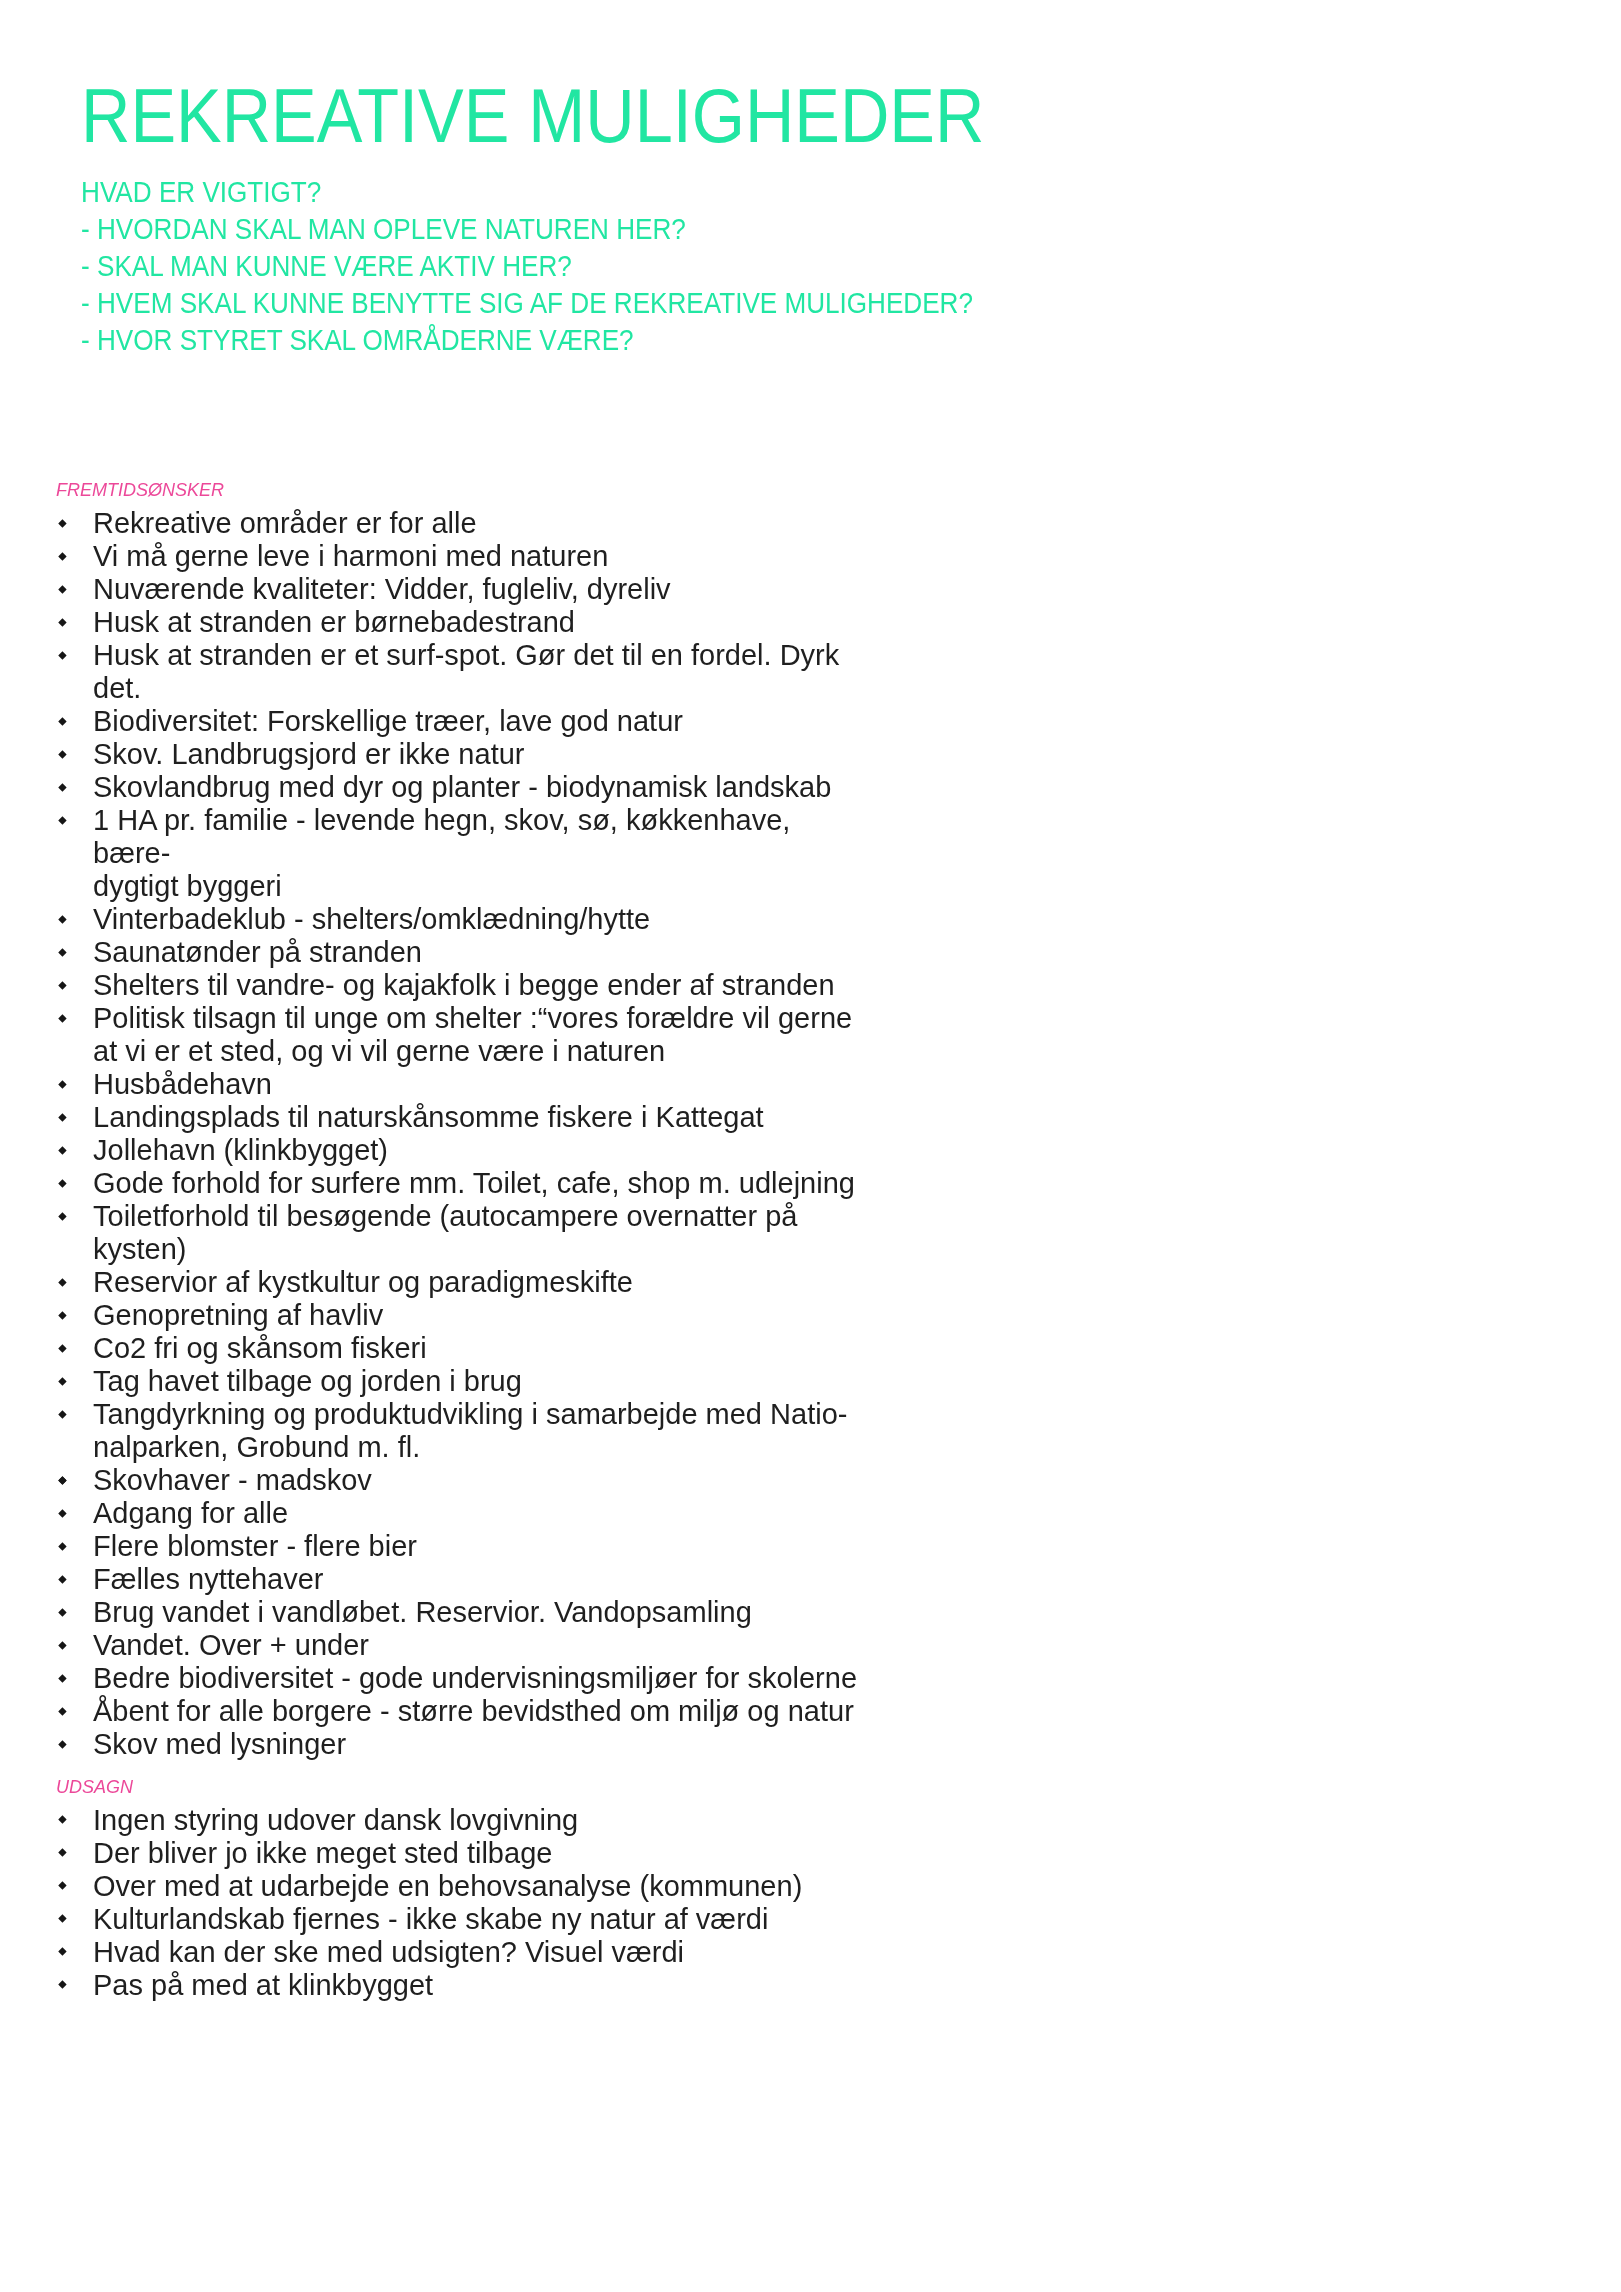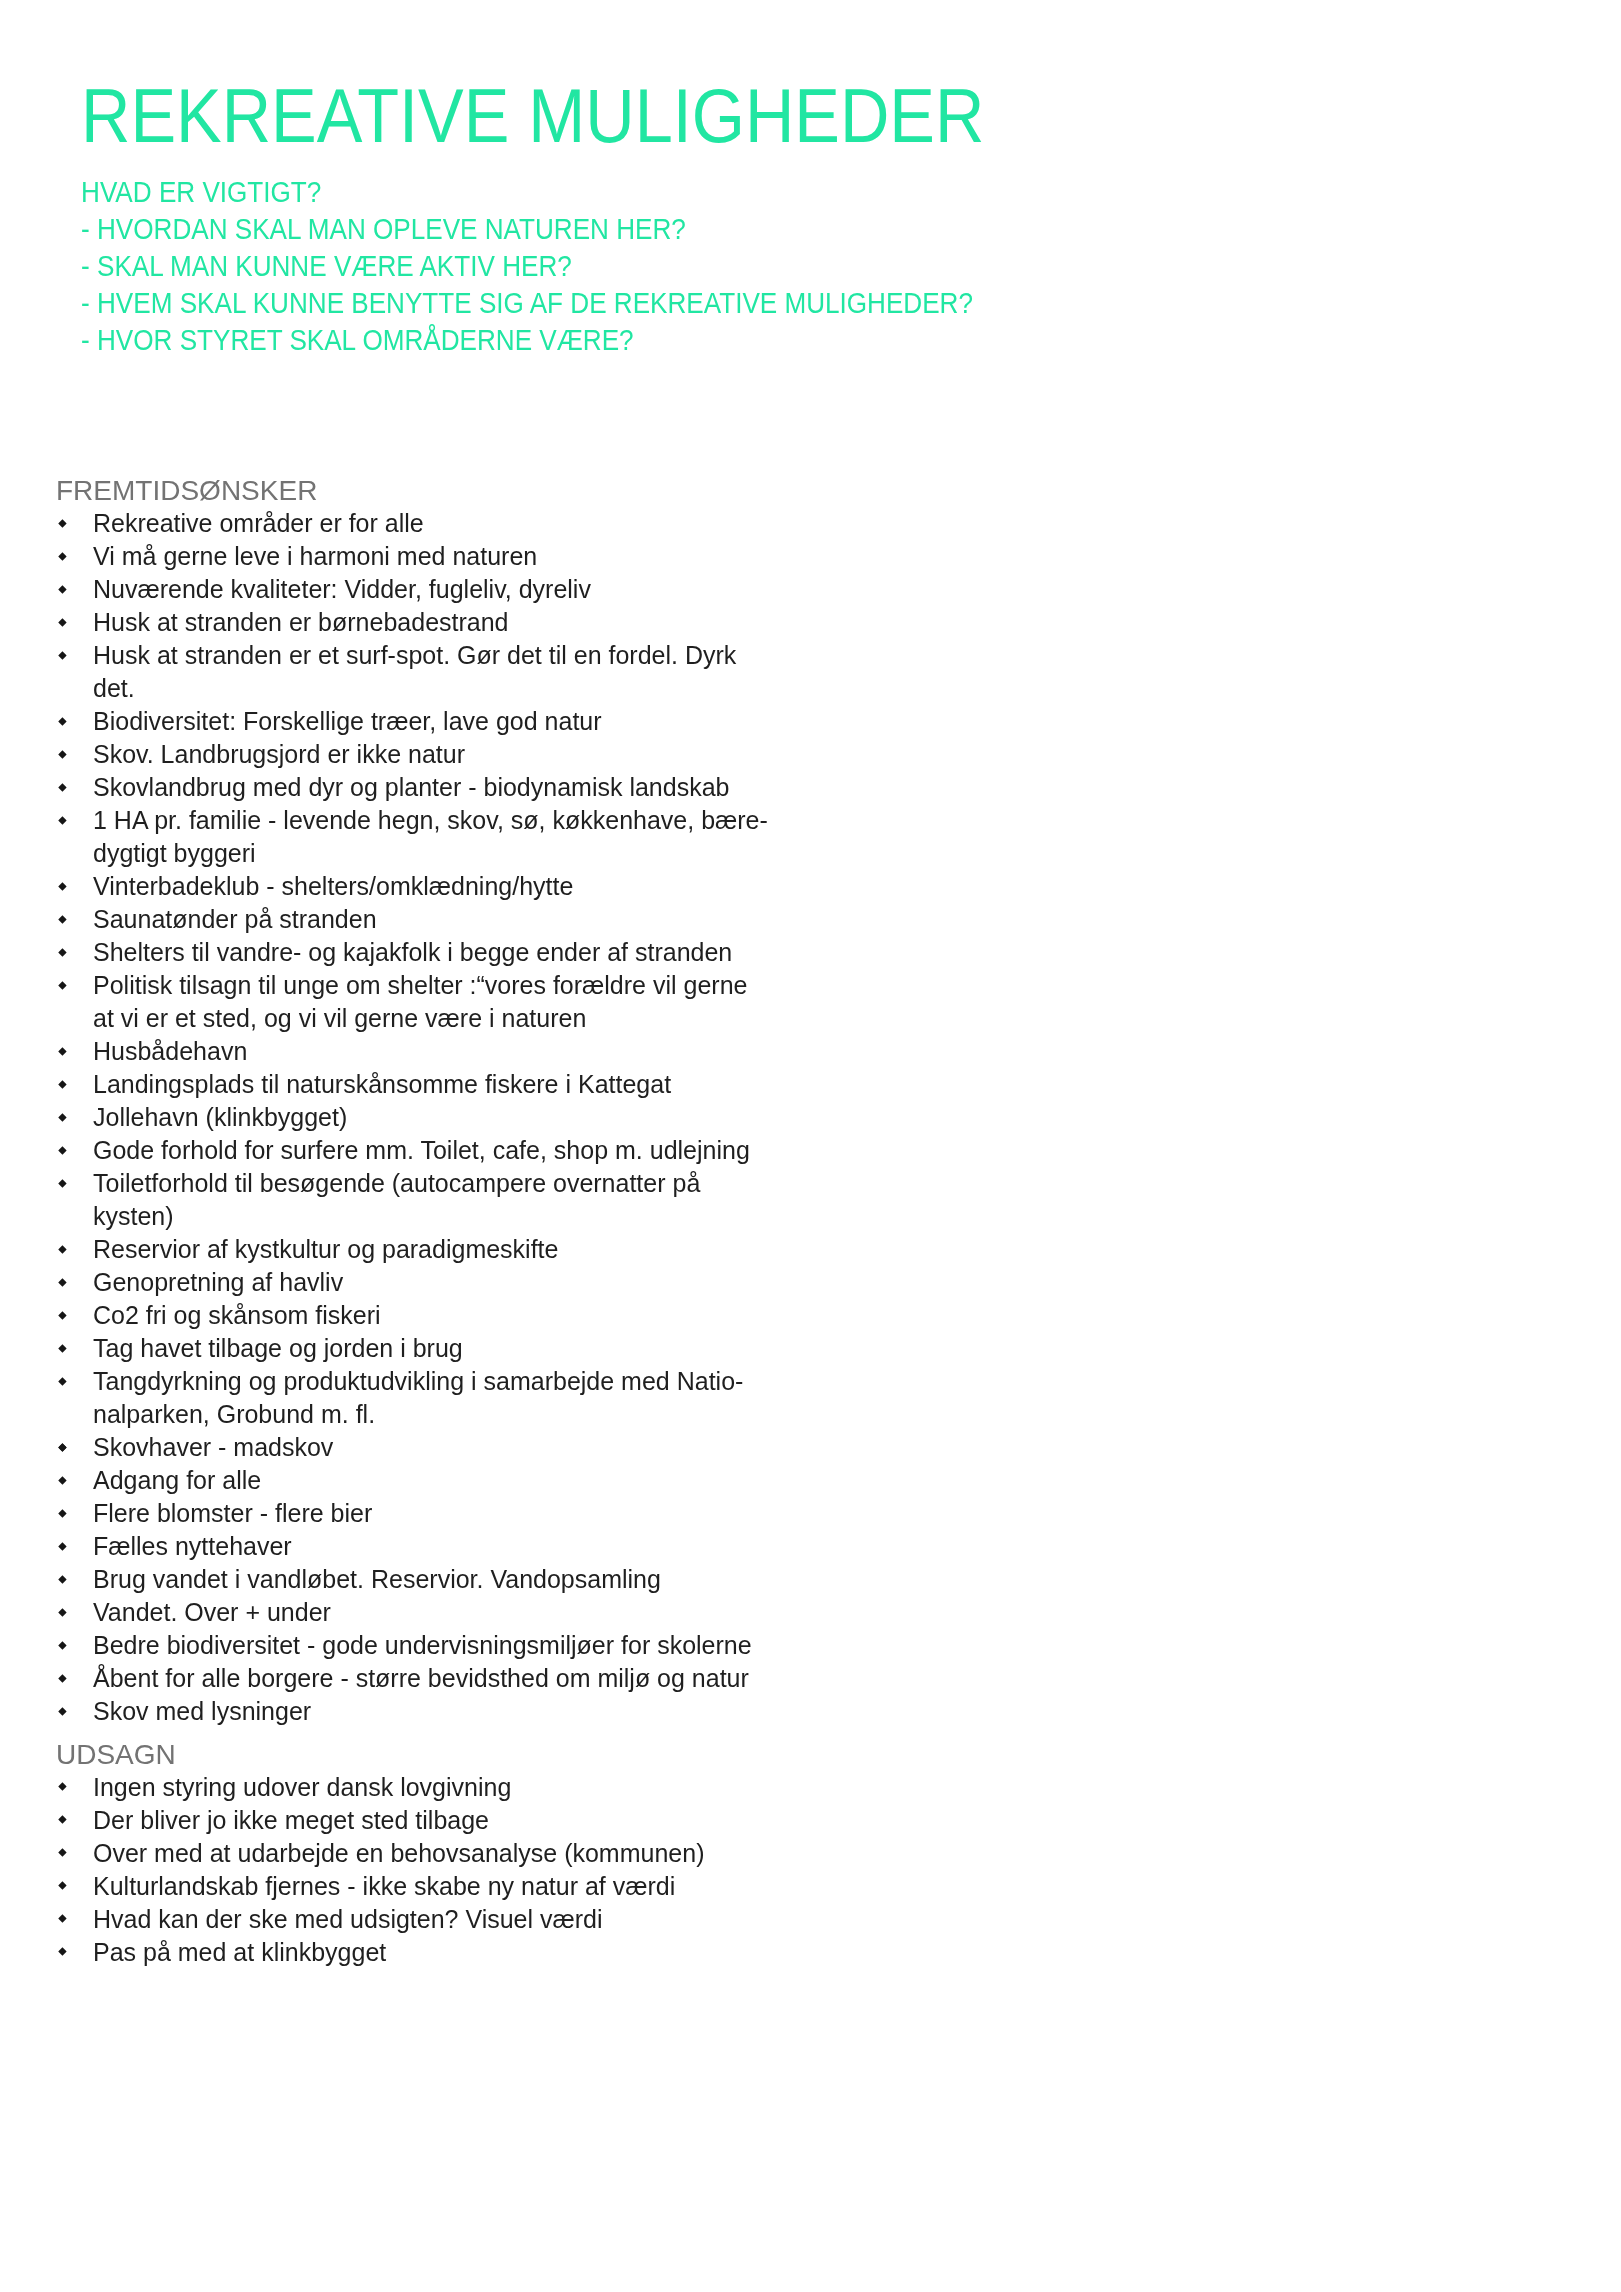--- a/index.html
+++ b/index.html
@@ -41,35 +41,36 @@
   .doc-subtitles div { white-space: nowrap; }
   .content {
     position: absolute;
     top: 474px;
     left: 56px;
     width: 804px;
   }
   .section { margin: 0; }
   .section + .section { margin-top: 9.8px; }
   .section-heading {
-    font-size: 28px;
+    font-size: 18px;
     line-height: 33px;
     font-weight: 400;
     margin: 0;
-    color: #737373;
+    color: #ec4899;
+    font-style: italic;
   }
   ul.item-list {
     list-style: none;
     margin: 0;
     padding: 0;
   }
   ul.item-list li {
     position: relative;
     padding-left: 37px;
-    font-size: 25px;
+    font-size: 29px;
     line-height: 33px;
     color: #1f1f1f;
   }
   .item-text { white-space: pre-wrap; }
   .bullet {
     position: absolute;
     left: 2.9px;
     top: 12.7px;
     width: 6.9px;
     height: 6.9px;

